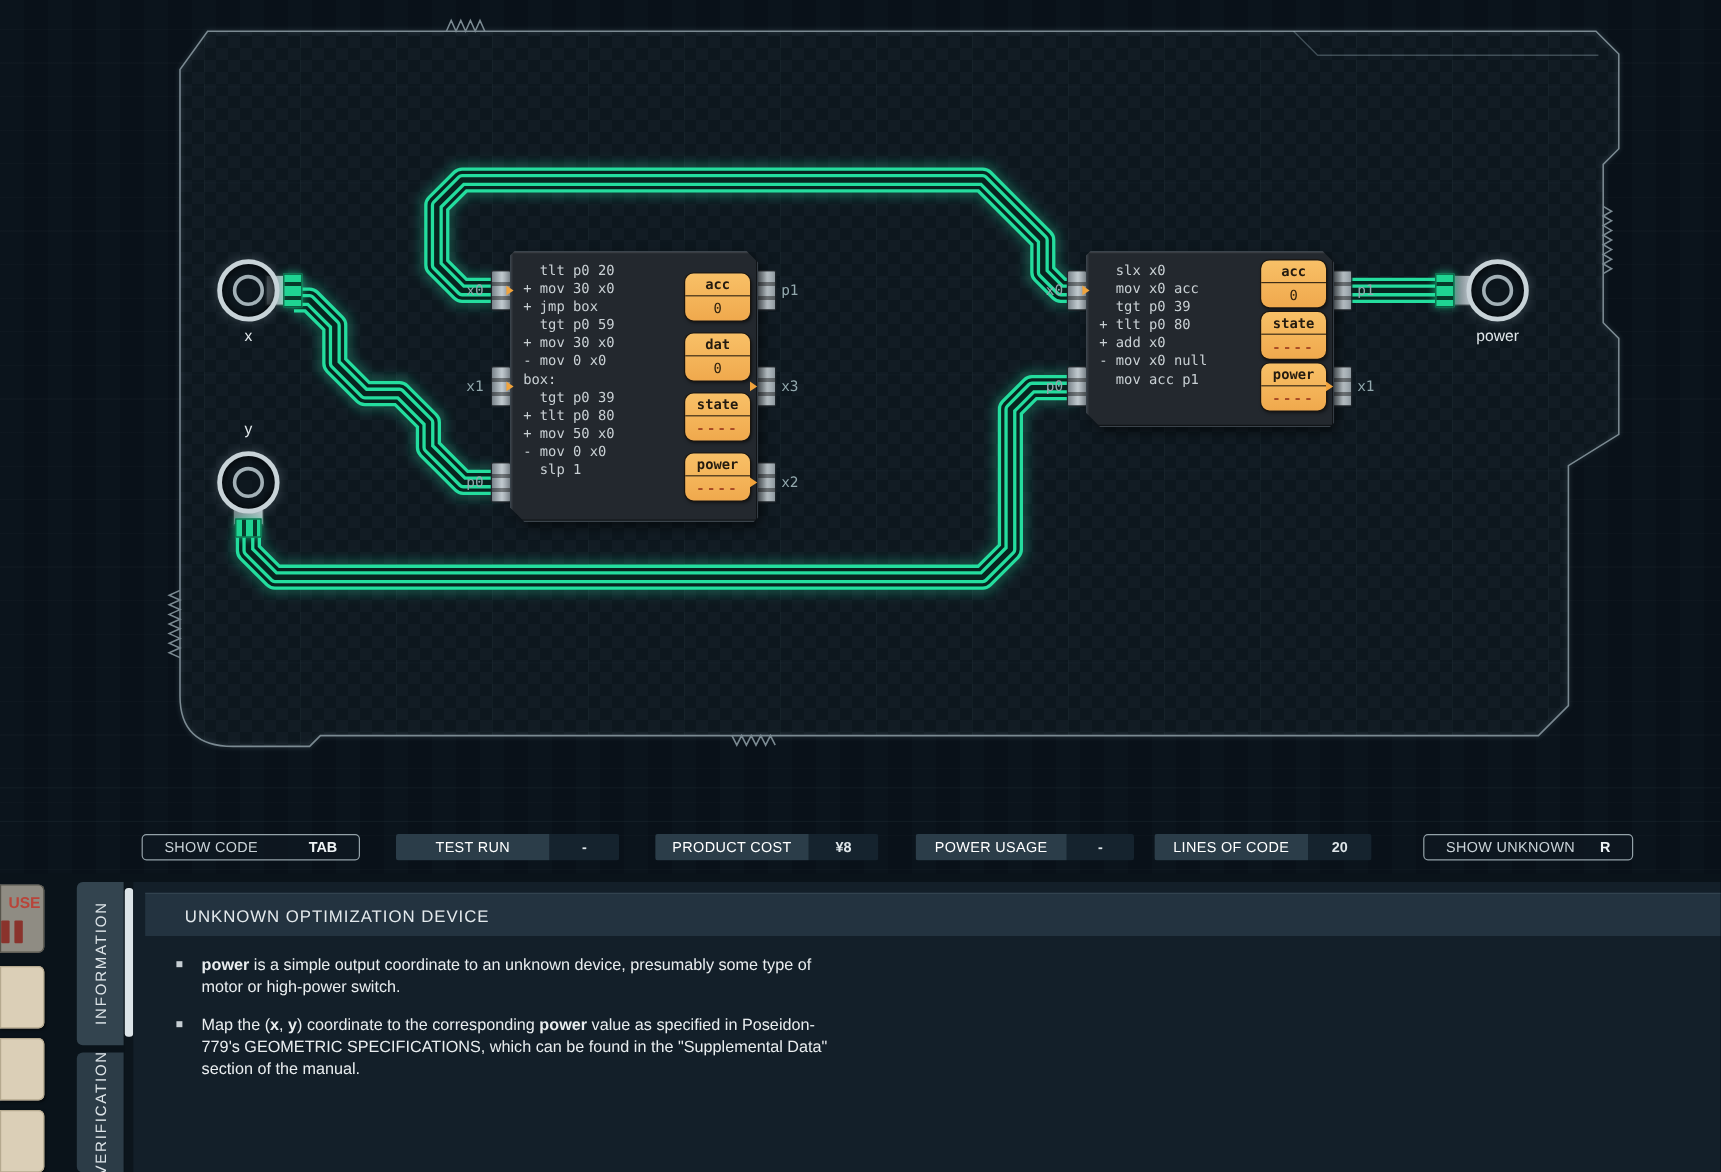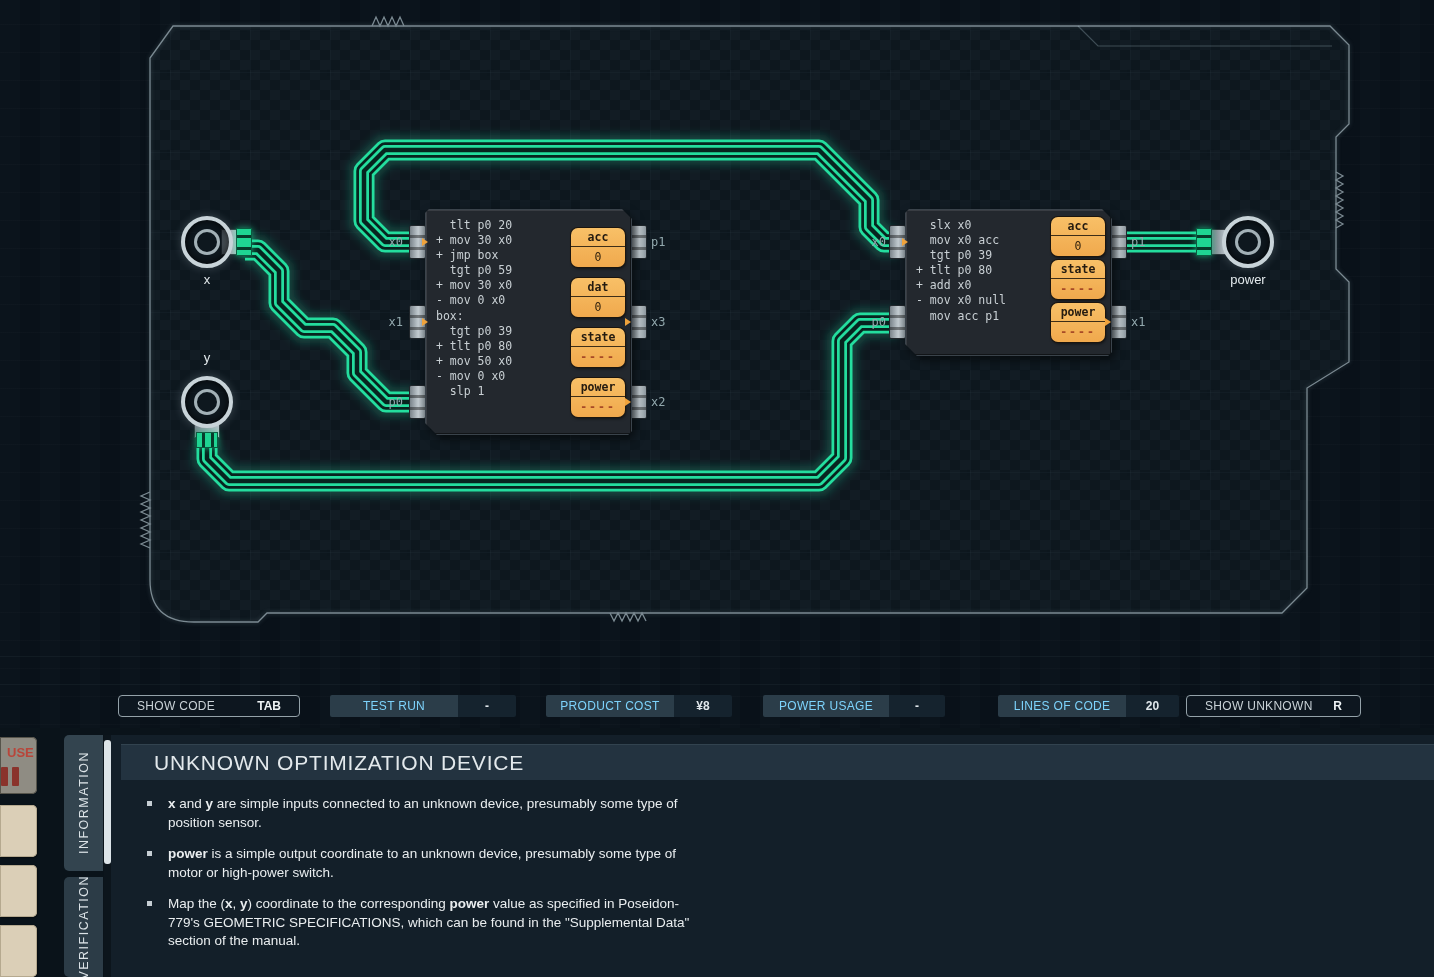--- a/index.html
+++ b/index.html
@@ -57,32 +57,32 @@
   .plug.v{background-image:linear-gradient(180deg, transparent 6px, rgba(4,42,31,.9) 6px 9px,
     transparent 9px 18px, rgba(4,42,31,.9) 18px 21px, transparent 21px);background-color:#1fd492;}
   .plug.h{background-image:linear-gradient(90deg, transparent 5px, rgba(4,42,31,.9) 5px 8px,
     transparent 8px 14px, rgba(4,42,31,.9) 14px 17px, transparent 17px);background-color:#1fd492;}
   .nodelabel{position:absolute;color:#e2e9ec;font-size:13px;text-align:center;z-index:5;}
   
   .tb-outline{position:absolute;top:695px;height:22px;border:1px solid #94a2a9;border-radius:4px;
     background:rgba(14,24,33,.85);display:flex;align-items:center;justify-content:space-between;
     padding:0 18px;z-index:7;}
   .tb-split{position:absolute;top:695px;height:22px;display:flex;z-index:7;border-radius:2px;overflow:hidden;}
-  .tb-label{background:#2b3d49;color:#7dd3fc;font-size:12px;letter-spacing:.3px;
+  .tb-label{background:#2b3d49;color:#ffffff;font-size:12px;letter-spacing:.3px;
     display:flex;align-items:center;justify-content:center;height:100%;}
   .tb-value{background:#15232e;color:#dfe6ea;font-size:12px;font-weight:bold;
     display:flex;align-items:center;justify-content:center;height:100%;}
   .tb-olabel{color:#c9d2d7;font-size:12px;letter-spacing:.3px;}
   .tb-okey{color:#eef3f5;font-size:12px;font-weight:bold;}
   
   .bottom{position:absolute;left:0;top:728px;width:1434px;height:249px;background:#0a131a;z-index:8;}
   .panel{position:absolute;left:111px;top:7px;width:1323px;height:242px;background:#131f29;}
   .ptitlebar{position:absolute;left:10px;top:9px;width:1313px;height:36px;background:#233340;
     border-top:1px solid #32434f;}
-  .ptitle{margin-left:33px;line-height:36px;font-size:21px;letter-spacing:.8px;color:#e3e9ec;}
+  .ptitle{margin-left:33px;line-height:36px;font-size:14px;letter-spacing:.8px;color:#e3e9ec;}
   .bullets{position:absolute;left:36px;top:60px;width:545px;}
   .bullet{position:relative;padding-left:21px;margin-bottom:13px;font-size:13.5px;
     line-height:18.5px;color:#e9edef;}
   .bullet .sq{position:absolute;left:0;top:6px;width:5px;height:5px;background:#c6ced3;}
   .vtab{position:absolute;left:64px;width:39px;display:flex;align-items:center;justify-content:center;
     border-radius:5px 0 0 5px;color:#dde4e8;font-size:12.5px;letter-spacing:1.5px;}
   .vtab span{writing-mode:vertical-rl;transform:rotate(180deg);}
   .scrolltrack{position:absolute;left:104px;top:7px;width:7px;height:242px;background:#0c151c;}
   .scrollthumb{position:absolute;left:104px;top:12px;width:7px;height:124px;background:#dce4e8;border-radius:3px;}
   .card{position:absolute;left:0;width:37px;border-radius:0 5px 5px 0;}
@@ -272,21 +272,21 @@
     <span class="tb-value" style="width:58px">-</span>
   </div>
   <div class="tb-split" style="left:546px">
     <span class="tb-label" style="width:128px">PRODUCT COST</span>
     <span class="tb-value" style="width:58px">¥8</span>
   </div>
   <div class="tb-split" style="left:763px">
     <span class="tb-label" style="width:126px">POWER USAGE</span>
     <span class="tb-value" style="width:56px">-</span>
   </div>
-  <div class="tb-split" style="left:998px">
+  <div class="tb-split" style="left:962px">
     <span class="tb-label" style="width:128px">LINES OF CODE</span>
     <span class="tb-value" style="width:53px">20</span>
   </div>
   <div class="tb-outline" style="left:1186px;width:175px">
     <span class="tb-olabel">SHOW UNKNOWN</span>
     <span class="tb-okey">R</span>
   </div>
 
   <div class="bottom">
 
@@ -307,24 +307,20 @@
     </div>
 
     <div class="scrolltrack"></div>
     <div class="scrollthumb"></div>
 
     <div class="panel">
       <div class="ptitlebar">
         <div class="ptitle">UNKNOWN OPTIMIZATION DEVICE</div>
       </div>
       <div class="bullets">
-        <div class="bullet">
-          <span class="sq"></span>
-          <span><b>x</b><span> and </span><b>y</b><span> are simple inputs connected to an unknown device, presumably some type of position sensor.</span></span>
-        </div>
         <div class="bullet">
           <span class="sq"></span>
           <span><b>power</b><span> is a simple output coordinate to an unknown device, presumably some type of motor or high-power switch.</span></span>
         </div>
         <div class="bullet">
           <span class="sq"></span>
           <span><span>Map the (</span><b>x</b><span>, </span><b>y</b><span>) coordinate to the corresponding </span><b>power</b><span> value as specified in Poseidon-779's GEOMETRIC SPECIFICATIONS, which can be found in the "Supplemental Data" section of the manual.</span></span>
         </div>
       </div>
     </div>

